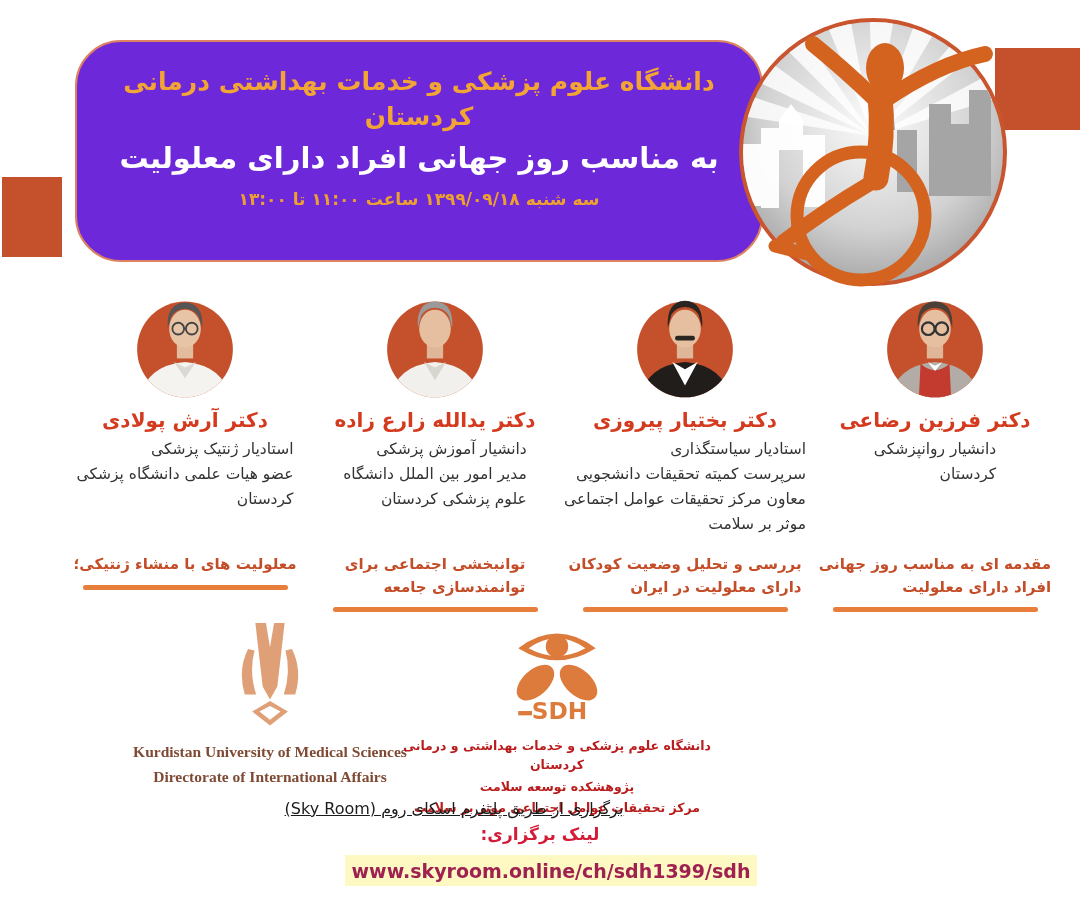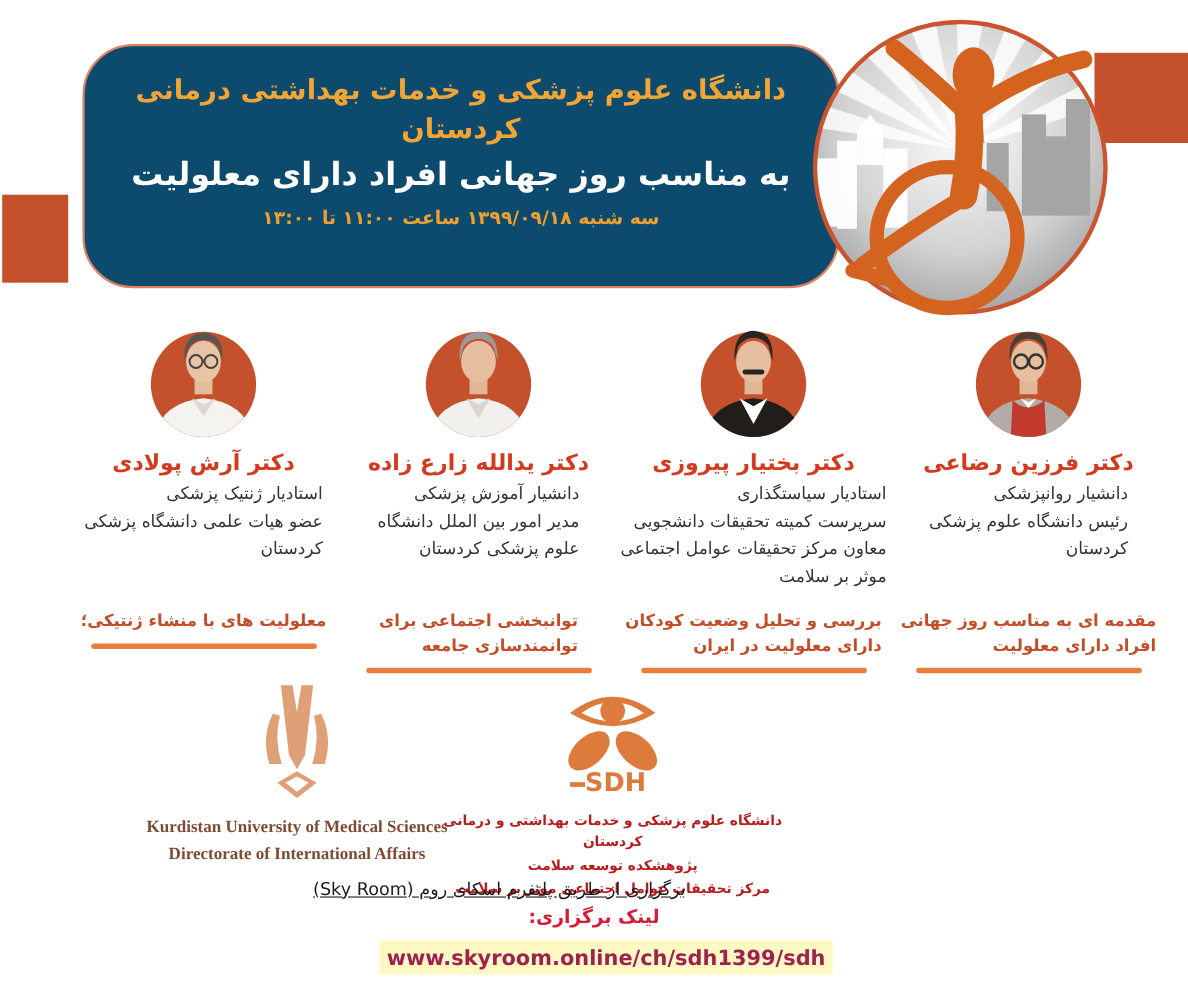--- a/index.html
+++ b/index.html
@@ -1,20 +1,20 @@
 <!DOCTYPE html>
 <html><head>
 <meta charset="utf-8">
 <style>
   html,body{margin:0;padding:0;background:#fff;}
   .poster{position:relative;width:1080px;height:897px;background:#ffffff;overflow:hidden;
           font-family:"DejaVu Sans",sans-serif;}
 
   
-  .banner{position:absolute;left:75px;top:40px;width:688px;height:222px;background:#0c4a6e;
+  .banner{position:absolute;left:75px;top:40px;width:688px;height:222px;background:#6d28d9;
           border:2px solid #dd8160;border-radius:46px;text-align:center;z-index:2;box-sizing:border-box;}
   .block-left{position:absolute;left:2px;top:177px;width:60px;height:80px;background:#c4512b;z-index:1;}
   .block-right{position:absolute;left:995px;top:48px;width:85px;height:82px;background:#c4512b;z-index:1;}
   .hero{position:absolute;left:733px;top:8px;width:282px;height:288px;z-index:3;}
   .banner .l1{margin-top:22px;font-size:25px;font-weight:bold;color:#f2a434;line-height:1.45;}
   .banner .l2{font-size:25px;font-weight:bold;color:#f2a434;margin-top:2px;}
   .banner .l3{font-size:29px;font-weight:bold;color:#ffffff;margin-top:10px;}
   .banner .l4{font-size:17px;font-weight:bold;color:#eda030;margin-top:14px;}
 
   
@@ -220,21 +220,20 @@
         <path d="M41,44 Q39,16 60,15 Q81,16 79,44 L75,30 Q69,22 60,22 Q51,22 45,30 Z" fill="#4a4038"></path>
         <g stroke="#333" stroke-width="2.4" fill="none">
           <circle cx="52.5" cy="45" r="7"></circle>
             <circle cx="67.5" cy="45" r="7"></circle>
             <line x1="59" y1="45" x2="61" y2="45"></line>
         </g>
       </svg>
       <div class="name" dir="rtl">دکتر فرزین رضاعی</div>
       <div class="roles" dir="rtl">
         <div>دانشیار روانپزشکی</div>
-        <div>رئیس دانشگاه علوم پزشکی</div>
         <div>کردستان</div>
         <div></div>
       </div>
       <div class="topic" dir="rtl">
         <div>مقدمه ای به مناسب روز جهانی</div>
         <div>افراد دارای معلولیت</div>
       </div>
       <div class="topic-underline"></div>
     </div>
 

